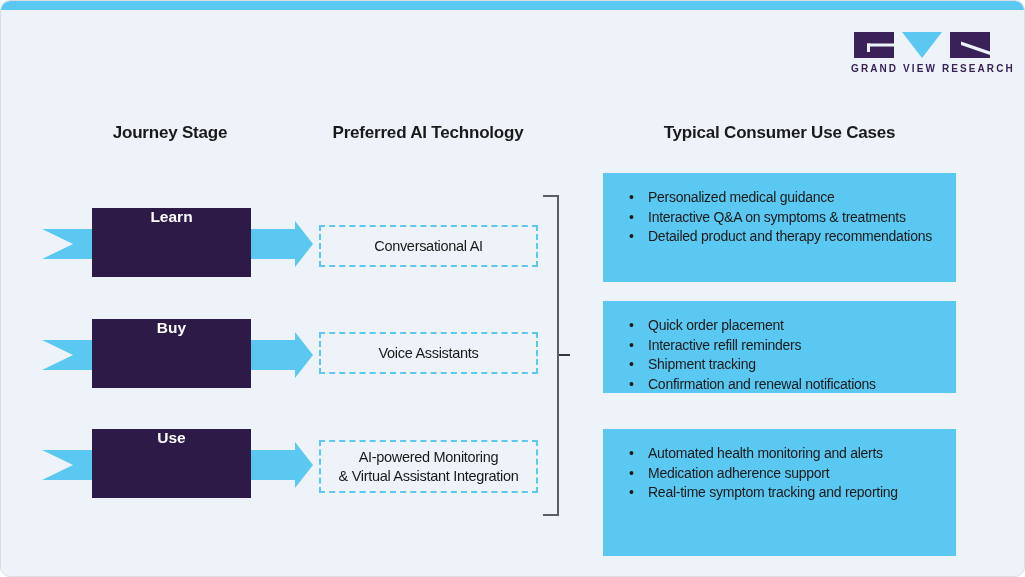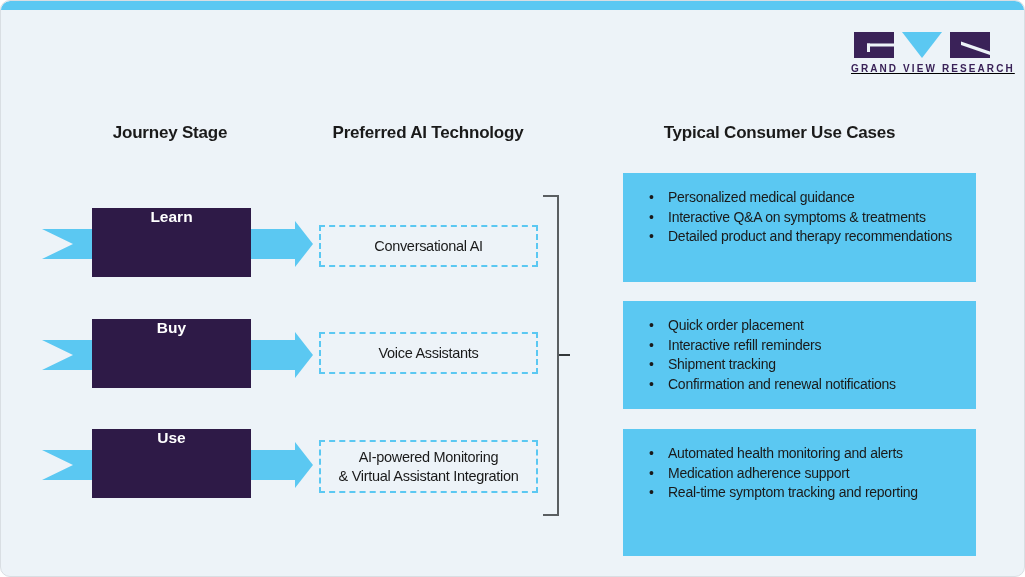--- a/index.html
+++ b/index.html
@@ -5,21 +5,21 @@
   :root{
     --cyan:#5bc8f2; --purple:#2e1a47; --logo_purple:#3a2258;
     --bg:#edf3f8; --ink:#1a1a1a; --bracket:#5a5e61; --card_border:#d9dee3;
   }
   html,body{margin:0;padding:0;background:#ffffff;font-family:"Liberation Sans",sans-serif;}
   .canvas{position:relative;width:1025px;height:577px;box-sizing:border-box;
     background:var(--bg);border:1px solid var(--card_border);border-radius:10px;overflow:hidden;}
   .topbar{position:absolute;top:0;left:0;right:0;height:9px;background:var(--cyan);
     border-radius:9px 9px 0 0;}
   
-  .logo{position:absolute;top:31px;right:28px;width:145px;text-align:center;text-decoration:underline;}
+  .logo{position:absolute;top:31px;right:28px;width:145px;text-align:center;}
   .logo svg{display:block;margin:0 auto;}
   .logo-text{margin-top:5px;font-size:10px;font-weight:bold;letter-spacing:2.1px;
     color:var(--logo_purple);white-space:nowrap;}
   
   .col-header{position:absolute;top:122px;font-size:17px;font-weight:bold;color:var(--ink);
     text-align:center;letter-spacing:-0.2px;white-space:nowrap;}
   .h-stage{left:69px;width:200px;}
   .h-tech{left:327px;width:200px;}
   .h-cases{left:601px;width:355px;}
   
@@ -35,21 +35,21 @@
     border:2px dashed var(--cyan);color:var(--ink);font-size:14.5px;letter-spacing:-0.3px;
     display:flex;flex-direction:column;align-items:center;justify-content:center;
     text-align:center;line-height:19px;}
   
   .bracket{position:absolute;background:var(--bracket);}
   .bracket-v{left:556px;top:194px;width:2px;height:321px;}
   .bracket-top{left:542px;top:194px;width:15px;height:2px;}
   .bracket-bot{left:542px;top:513px;width:15px;height:2px;}
   .bracket-mid{left:558px;top:353px;width:11px;height:2px;background:#33373a;}
   
-  .uc-box{position:absolute;left:622px;width:353px;box-sizing:border-box;background:var(--cyan);
+  .uc-box{position:absolute;left:602px;width:353px;box-sizing:border-box;background:var(--cyan);
     padding:15px 8px 0 26px;}
   .uc-box ul{margin:0;padding:0;list-style:none;}
   .uc-box li{font-size:14px;line-height:19.5px;color:var(--ink);letter-spacing:-0.25px;white-space:nowrap;}
   .uc-box li .blt{display:inline-block;width:19px;}
 </style>
 </head>
 <body>
 
 <div class="canvas">
   <div class="topbar"></div>
@@ -106,21 +106,21 @@
   <div class="bracket bracket-bot"></div>
   <div class="bracket bracket-mid"></div>
 
   <div class="uc-box" style="top:172px;height:109px">
     <ul>
       <li><span class="blt">•</span><span>Personalized medical guidance</span></li>
       <li><span class="blt">•</span><span>Interactive Q&amp;A on symptoms &amp; treatments</span></li>
       <li><span class="blt">•</span><span>Detailed product and therapy recommendations</span></li>
     </ul>
   </div>
-  <div class="uc-box" style="top:300px;height:108px">
+  <div class="uc-box" style="top:300px;height:92px">
     <ul>
       <li><span class="blt">•</span><span>Quick order placement</span></li>
       <li><span class="blt">•</span><span>Interactive refill reminders</span></li>
       <li><span class="blt">•</span><span>Shipment tracking</span></li>
       <li><span class="blt">•</span><span>Confirmation and renewal notifications</span></li>
     </ul>
   </div>
   <div class="uc-box" style="top:428px;height:127px">
     <ul>
       <li><span class="blt">•</span><span>Automated health monitoring and alerts</span></li>

